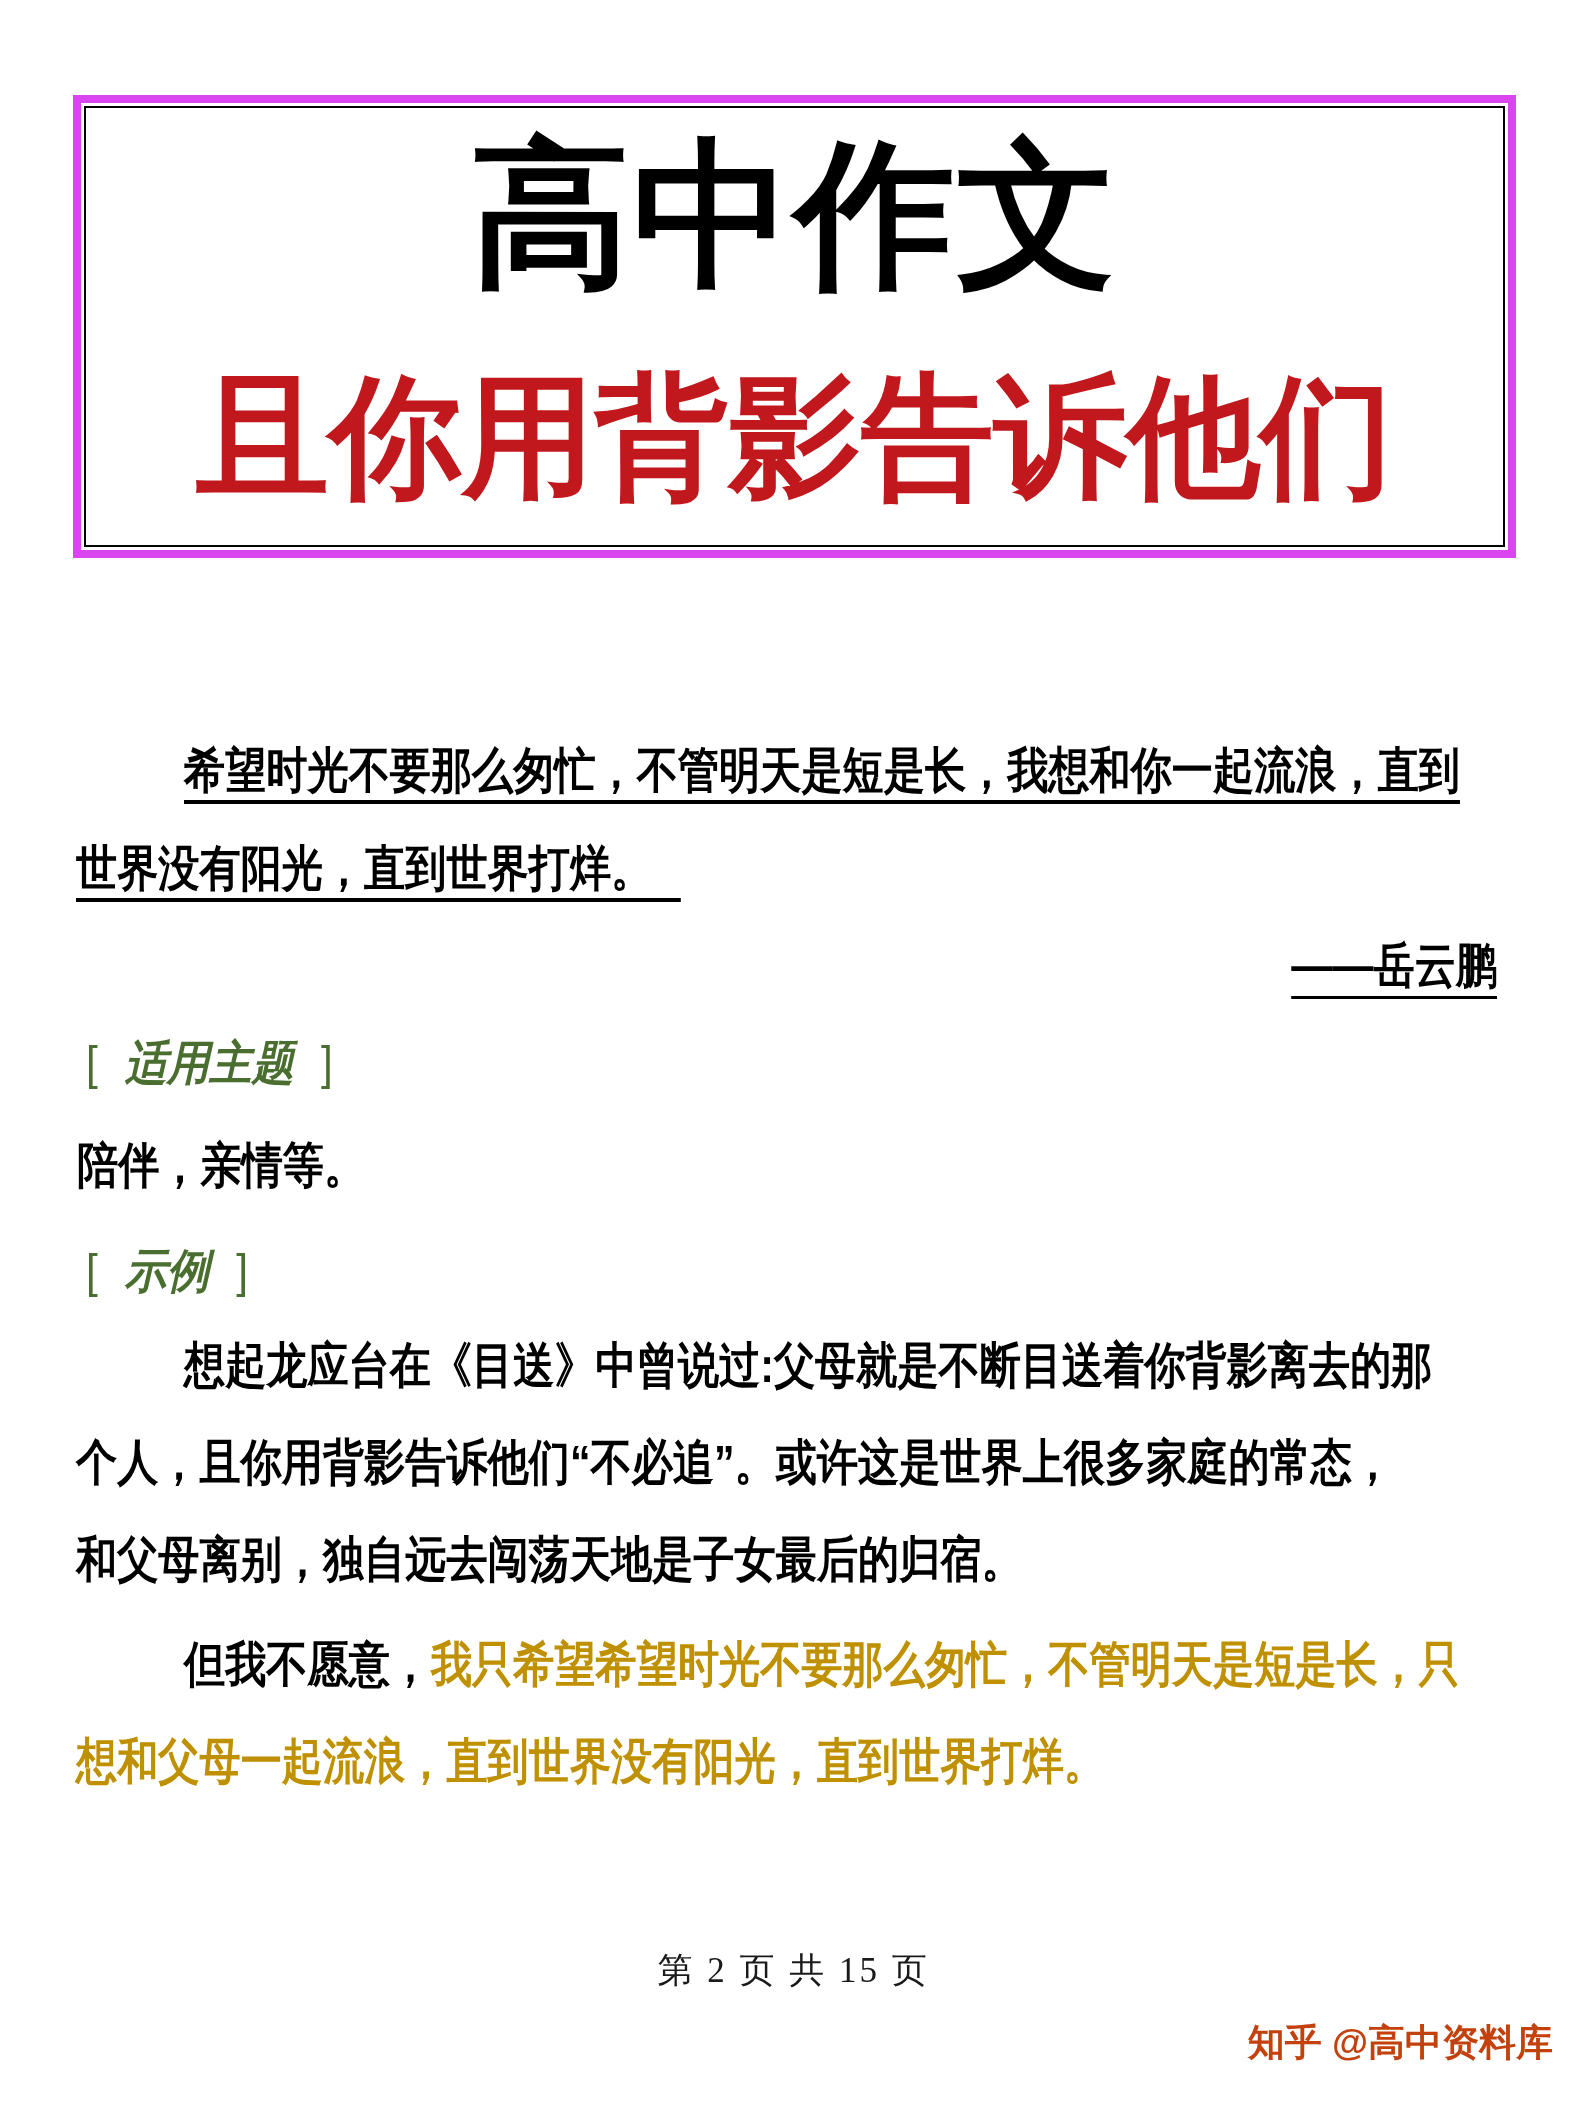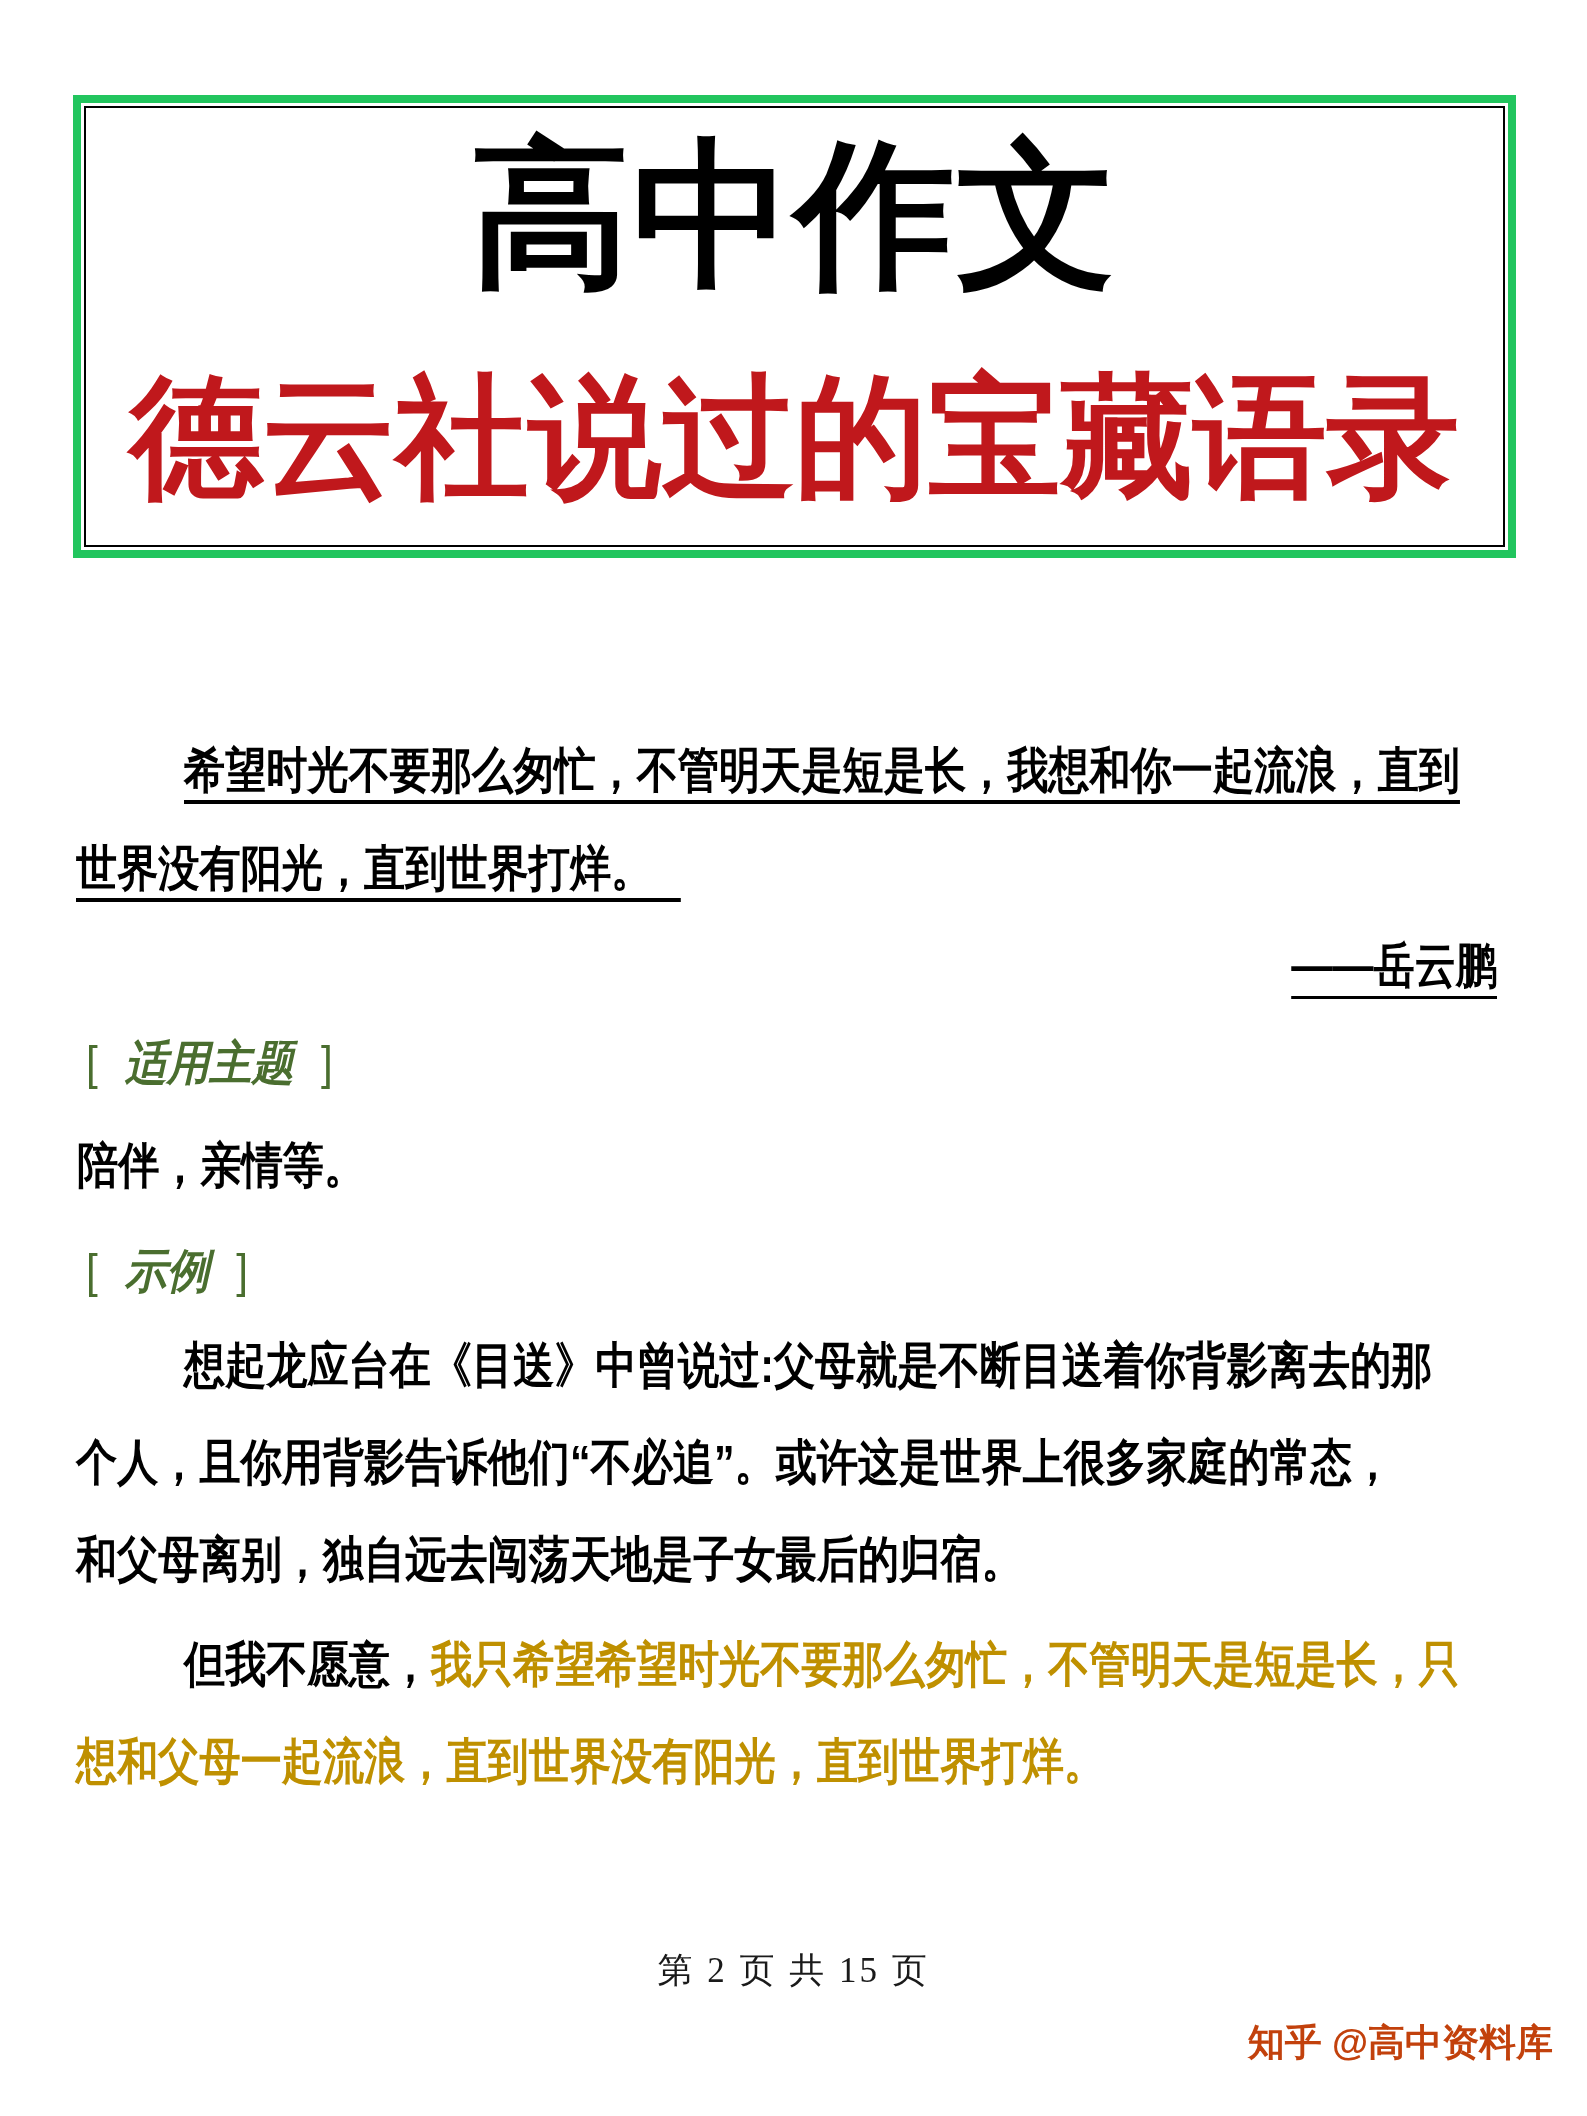--- a/index.html
+++ b/index.html
@@ -10,21 +10,21 @@
     background: #ffffff;
     overflow: hidden;
     font-family: "Liberation Sans", sans-serif;
   }
 
   
   .header-box {
     position: absolute;
     left: 73px; top: 95px;
     width: 1443px; height: 463px;
-    border: 8px solid #22c55e;
+    border: 8px solid #d946ef;
     padding: 3px;
     box-sizing: border-box;
   }
   .header-box-inner {
     border: 2px solid #000;
     width: 100%; height: 100%;
     box-sizing: border-box;
     text-align: center;
   }
   .doc-title {
@@ -110,21 +110,21 @@
   }
 </style>
 </head>
 <body>
 
 <div class="page">
 
   <div class="header-box">
     <div class="header-box-inner">
       <div class="doc-title">高中作文</div>
-      <div class="doc-subtitle">德云社说过的宝藏语录</div>
+      <div class="doc-subtitle">且你用背影告诉他们</div>
     </div>
   </div>
 
   <div class="bline" style="left:184px; top:746px;">
     <span class="u">希望时光不要那么匆忙，不管明天是短是长，我想和你一起流浪，直到</span>
   </div>
   <div class="bline" style="left:76px; top:844px;">
     <span class="u tail-space">世界没有阳光，直到世界打烊。</span>
   </div>
 

